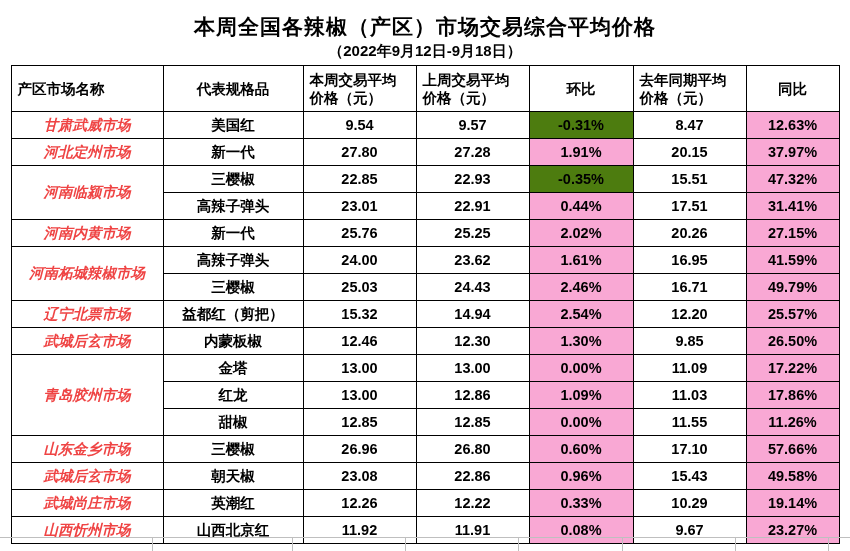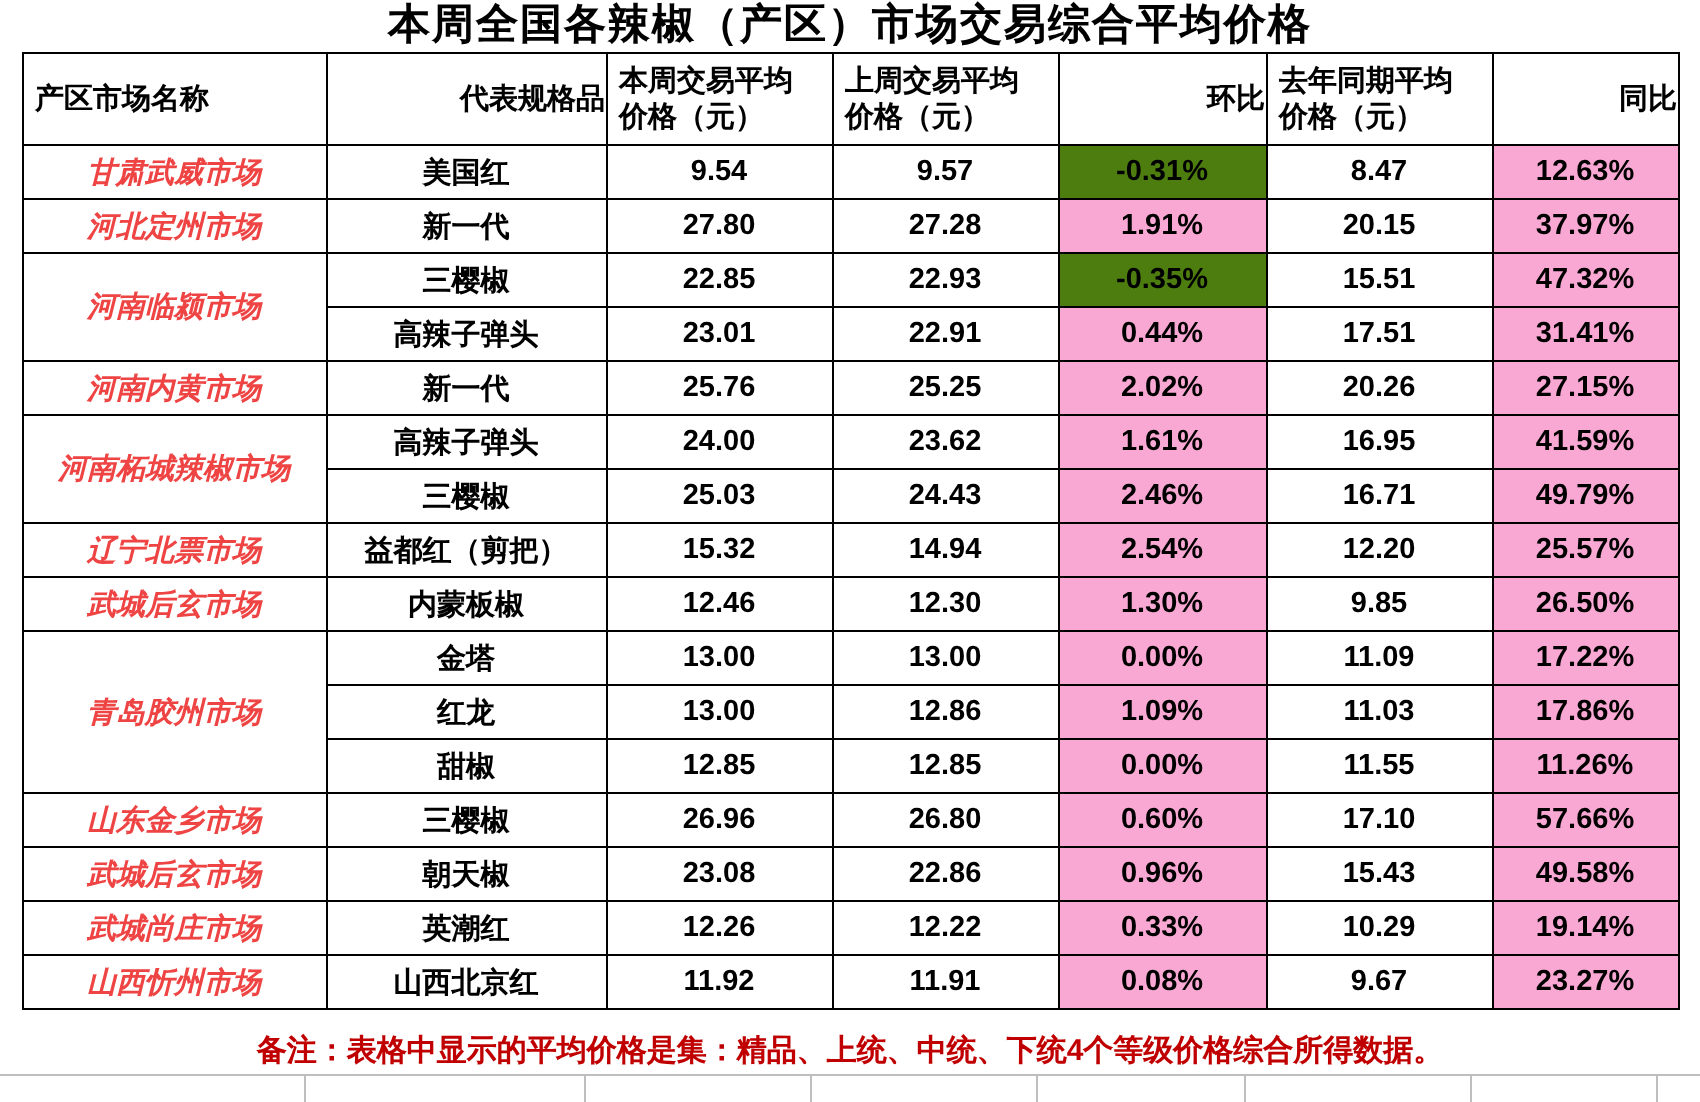--- a/index.html
+++ b/index.html
@@ -18,21 +18,21 @@
     position: relative;
     width: 850px;
     height: 551px;
     box-sizing: border-box;
   }
   .title {
     text-align: center;
     font-size: 21px;
     font-weight: bold;
     letter-spacing: 1px;
-    padding-top: 0;
+    padding-top: 14px;
     line-height: 26px;
   }
   .subtitle {
     text-align: center;
     font-size: 15px;
     font-weight: bold;
     line-height: 22px;
     padding-bottom: 3px;
   }
   table.main {
@@ -57,21 +57,21 @@
     line-height: 18px;
   }
   thead td.lefthead {
     text-align: center;
   }
   .hdr-wrap {
     padding: 0 6px;
     text-align: left;
   }
   .hdr-center {
-    text-align: right;
+    text-align: center;
   }
   td.market {
     font-size: 15px;
     color: #ef4444;
     font-style: italic;
   }
   td.spec {
     font-size: 15px;
   }
   td.num {
@@ -114,20 +114,21 @@
   col.c4 { width: 104px; }
   col.c5 { width: 113px; }
   col.c6 { width: 93px; }
 </style>
 </head>
 <body>
 
 <div class="page">
 
   <div class="title">本周全国各辣椒（产区）市场交易综合平均价格</div>
+  <div class="subtitle">（2022年9月12日-9月18日）</div>
 
   <table class="main">
     <colgroup>
       <col class="c0">
         <col class="c1">
         <col class="c2">
         <col class="c3">
         <col class="c4">
         <col class="c5">
         <col class="c6">

